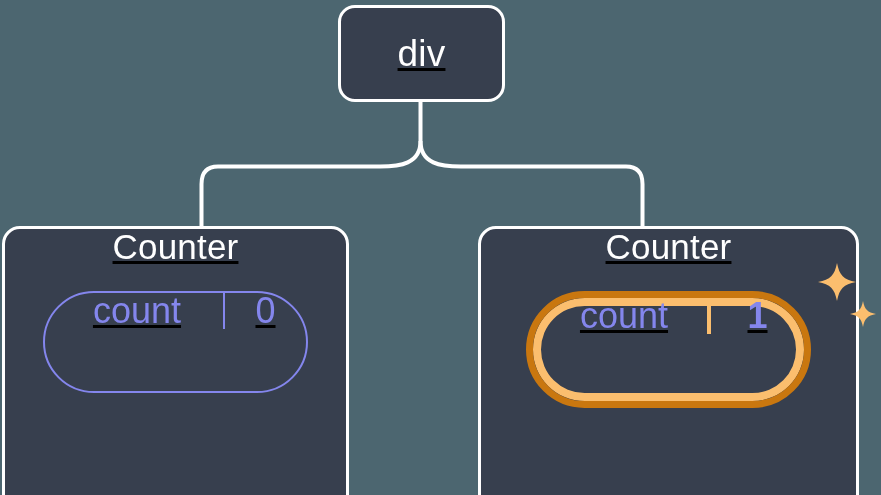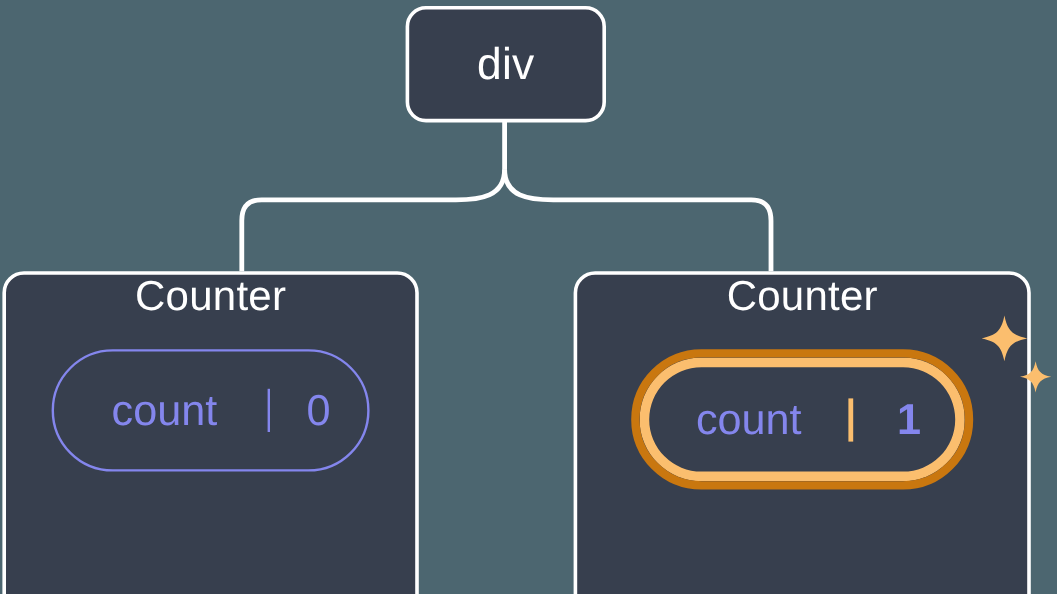--- a/index.html
+++ b/index.html
@@ -31,20 +31,21 @@
     pointer-events: none;
   }
 
   
   .node {
     position: absolute;
     box-sizing: border-box;
     background: #373f4e;
     border: 3px solid #ffffff;
     border-radius: 17px;
+    text-decoration: underline;
   }
 
   
   #node-div {
     left: 338px;
     top: 5px;
     width: 167px;
     height: 97px;
     display: flex;
     align-items: center;
@@ -88,21 +89,21 @@
   
   .pill-wrap {
     position: relative;
     margin-top: 27px;
   }
 
   .pill {
     position: relative;
     box-sizing: border-box;
     display: flex;
-    align-items: center;
+    align-items: flex-start;
     border-radius: 999px;
     background: transparent;
   }
 
   
   .pill-idle {
     width: 265px;
     height: 102px;
     border: 2px solid #8486ed;
   }

